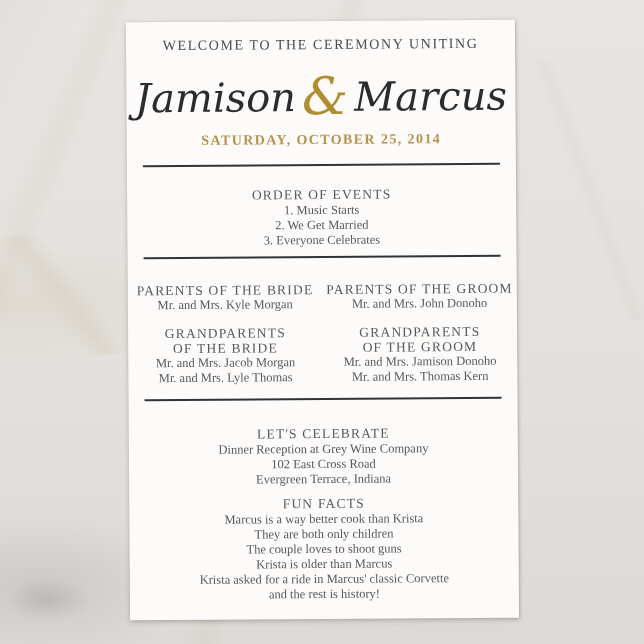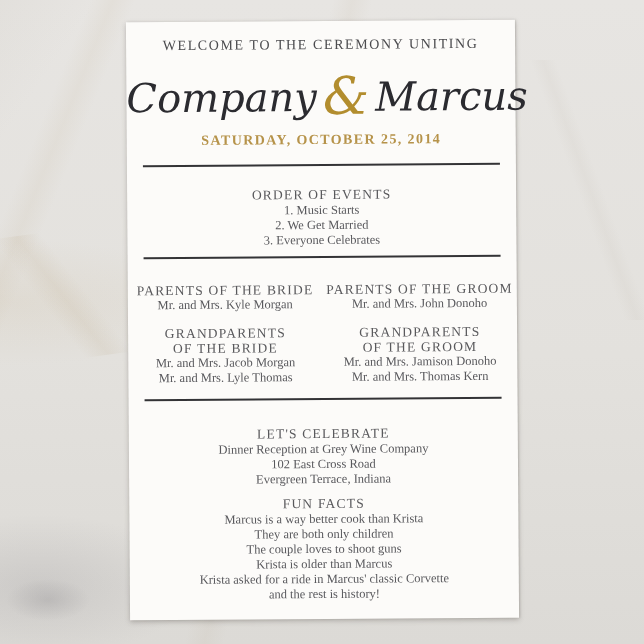--- a/index.html
+++ b/index.html
@@ -136,21 +136,21 @@
 <div class="stage">
   <div class="vein vein1"></div>
   <div class="vein vein2"></div>
   <div class="vein vein3"></div>
 
   <div class="card">
 
     <div class="welcome">WELCOME TO THE CEREMONY UNITING</div>
 
     <div class="names">
-      <span>Company</span><span class="amp">&amp;</span><span>Marcus</span>
+      <span>Jamison</span><span class="amp">&amp;</span><span>Marcus</span>
     </div>
 
     <div class="date">SATURDAY, OCTOBER 25, 2014</div>
 
     <hr class="rule r1">
 
     <div class="events">
       <div class="sec-title">ORDER OF EVENTS</div>
       <div class="line">1. Music Starts</div>
       <div class="line">2. We Get Married</div>

